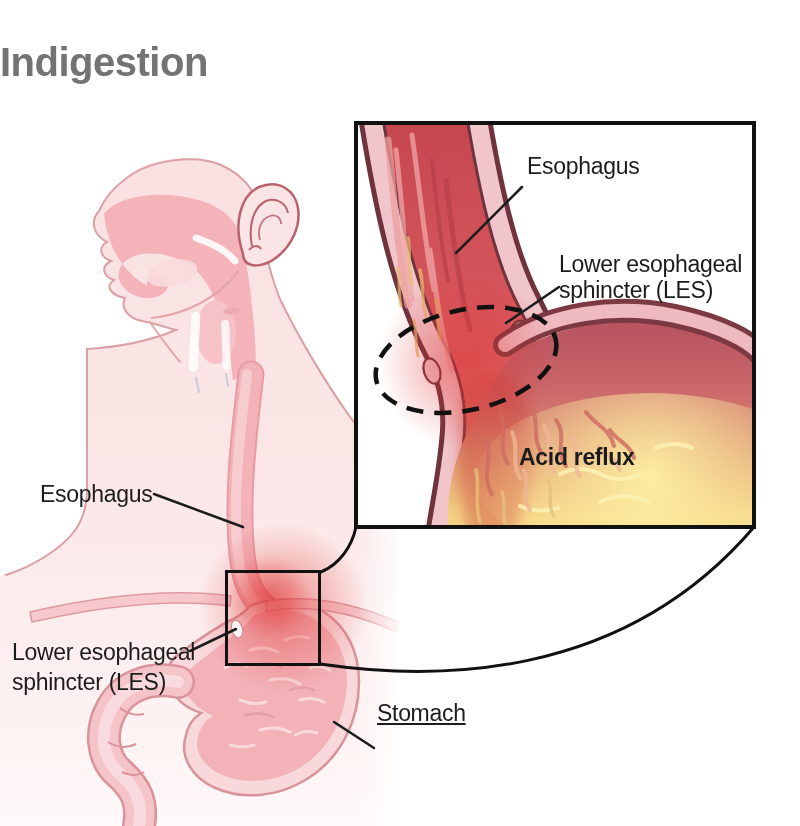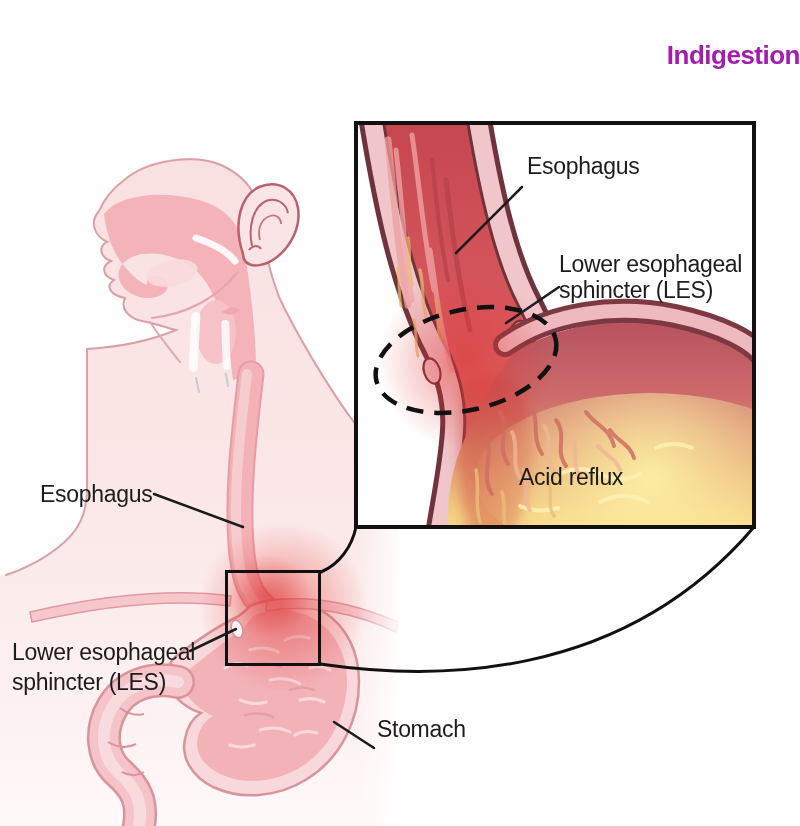--- a/index.html
+++ b/index.html
@@ -7,22 +7,22 @@
     position:relative;width:800px;height:826px;background:#ffffff;overflow:hidden;
     font-family:"Liberation Sans", sans-serif;
   }
   .stage svg{position:absolute;left:0;top:0;}
   .lbl{
     position:absolute;font-size:23px;color:#1c1c1c;letter-spacing:-0.3px;
     line-height:26px;white-space:nowrap;
   }
   .lbl-2line{line-height:30px;}
   .title{
-    position:absolute;left:0;right:0;top:40px;text-align:right;
-    font-size:26px;font-weight:bold;color:#a21caf;letter-spacing:-0.5px;
+    position:absolute;left:0;right:0;top:40px;text-align:left;
+    font-size:40px;font-weight:bold;color:#737373;letter-spacing:-0.5px;
   }
 </style>
 </head>
 <body>
 
 <div class="stage">
 
 <svg width="800" height="826" viewBox="0 0 800 826">
   <defs>
     <linearGradient id="gBody" x1="0" y1="150" x2="0" y2="826" gradientUnits="userSpaceOnUse">
@@ -260,26 +260,26 @@
 
 <div class="title">Indigestion</div>
 
 <div class="lbl" style="left:40px;top:481px;">Esophagus</div>
 
 <div class="lbl lbl-2line" style="left:12px;top:637px;">
   <div>Lower esophageal</div>
   <div>sphincter (LES)</div>
 </div>
 
-<div class="lbl" style="left:377px;top:716px;">Stomach</div>
+<div class="lbl" style="left:377px;top:700px;text-decoration:underline;">Stomach</div>
 
 <div class="lbl" style="left:527px;top:153px;">
   <div>Esophagus</div>
 </div>
 
 <div class="lbl" style="left:559px;top:251px;">
   <div>Lower esophageal</div>
   <div>sphincter (LES)</div>
 </div>
 
-<div class="lbl" style="left:519px;top:464px;">Acid reflux</div>
+<div class="lbl" style="left:519px;top:444px;font-weight:bold;">Acid reflux</div>
 
 </div>
 
 </body></html>

